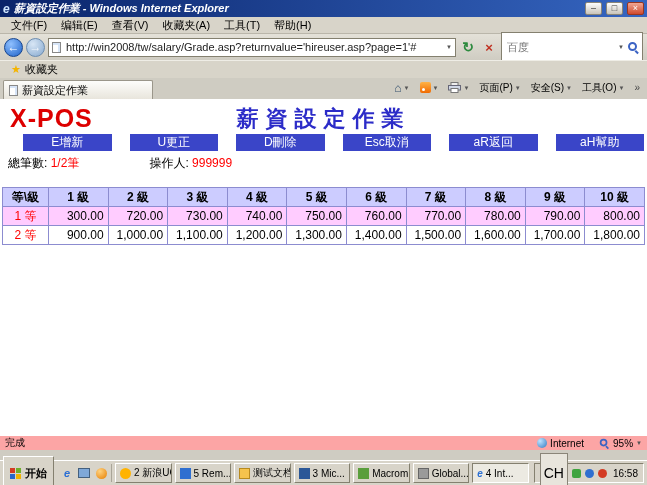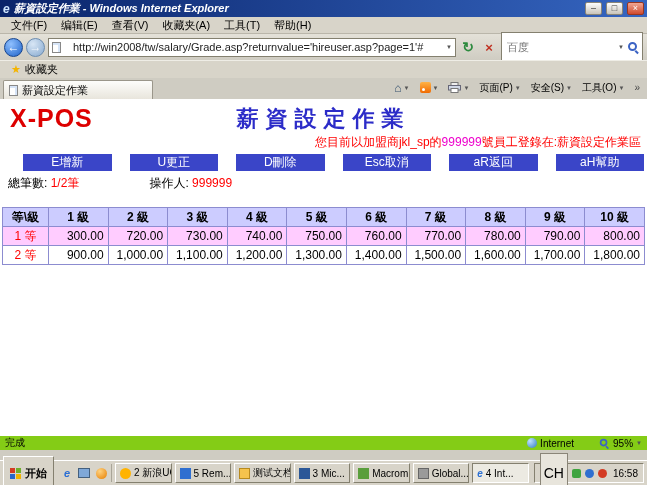--- a/index.html
+++ b/index.html
@@ -20,21 +20,21 @@
   
   .menubar{height:17px;background:#d8d4c9;display:flex;align-items:center;padding-left:4px;
     border-bottom:1px solid #bab6aa;flex:0 0 auto;}
   .menu-item{padding:1px 7px;}
   .navbar{height:26px;background:linear-gradient(#e4e1d8,#cfccc2);display:flex;align-items:center;
     gap:3px;padding:0 4px;flex:0 0 auto;}
   .navcircle{width:19px;height:19px;border-radius:50%;display:flex;align-items:center;
     justify-content:center;color:#fff;font-size:12px;line-height:12px;}
   .back{background:radial-gradient(circle at 35% 30%,#8fc0ff,#1e62c8);border:1px solid #15448f;}
   .fwd{background:radial-gradient(circle at 35% 30%,#d8e6f5,#86a9cf);border:1px solid #6b8cb0;color:#f2f7fc;}
-  .addr{flex:1;display:flex;align-items:center;background:#fff;border:1px solid #84806f;height:19px;padding:0 3px;gap:10px;}
+  .addr{flex:1;display:flex;align-items:center;background:#fff;border:1px solid #84806f;height:19px;padding:0 3px;gap:3px;}
   .addr input,.searchbox input{flex:1;min-width:0;border:0;outline:0;font:11px "Liberation Sans",sans-serif;color:#222;background:transparent;}
   .doc-icon{width:9px;height:11px;background:#fff;border:1px solid #888;box-shadow:inset -2px 2px 0 #d6e4f7;flex:0 0 auto;}
   .caret{font-size:6px;color:#555;line-height:8px;}
   .smallbtn{width:18px;height:19px;display:flex;align-items:center;justify-content:center;}
   .refresh{color:#2d8a3e;font-size:14px;font-weight:bold;}
   .stop{color:#c03020;font-size:13px;font-weight:bold;}
   .searchbox{width:142px;display:flex;align-items:center;background:#fff;border:1px solid #84806f;height:31px;padding:0 3px;gap:3px;}
   .mag{position:relative;width:12px;height:12px;flex:0 0 auto;}
   .mag::before{content:"";position:absolute;left:1px;top:1px;width:5px;height:5px;border:2px solid #3b63c4;border-radius:50%;}
   .mag::after{content:"";position:absolute;left:9px;top:9px;width:4px;height:2px;background:#3b63c4;transform:rotate(45deg);transform-origin:0 0;}
@@ -69,22 +69,22 @@
   .red{color:#ff0000;}
   table{width:100%;border-collapse:collapse;table-layout:fixed;font-size:12px;margin-top:12px;}
   th,td{border:1px solid #8c8cd0;height:19px;padding:0 4px;overflow:hidden;white-space:nowrap;}
   th{background:#ccccff;font-weight:bold;text-align:center;}
   th.first{width:46px;}
   tr.pink td{background:#ffccff;}
   td.grade{color:#ff0000;text-align:center;}
   td.num{text-align:right;}
 
   
-  .statusbar{height:15px;background:#84cc16;border-top:1px solid #fff;display:flex;align-items:center;
-    font-size:10px;padding:0 5px;gap:24px;flex:0 0 auto;}
+  .statusbar{height:15px;background:#fca5a5;border-top:1px solid #fff;display:flex;align-items:center;
+    font-size:10px;padding:0 5px;gap:14px;flex:0 0 auto;}
   .sb-left{flex:1;}
   .zone,.zoom{display:flex;align-items:center;gap:3px;}
   .globe{width:10px;height:10px;border-radius:50%;background:radial-gradient(circle at 30% 30%,#bfe3ff,#2f7ac2);}
   .zoom .mag{transform:scale(.85);}
   .desktopgap{height:10px;background:#cfccc2;flex:0 0 auto;}
   .taskbar{height:25px;background:#d8d4c9;border-top:1px solid #fff;display:flex;align-items:center;
     gap:3px;padding:0 3px;flex:0 0 auto;}
   .raised{border:1px solid;border-color:#fff #84806f #84806f #fff;background:#d8d4c9;}
   .sunken{border:1px solid;border-color:#84806f #fff #fff #84806f;}
   .startbtn{display:flex;align-items:center;gap:4px;height:20px;padding:16px 6px;font-weight:bold;font-size:11px;}
@@ -193,23 +193,20 @@
         <span class="caret">▼</span>
       </span>
       <span class="cmdbtn chev">»</span>
     </div>
   </div>
 
   <div class="content">
     <div class="pagehead">
       <span class="logo">X-POS</span>
       <div class="ptitle">薪資設定作業</div>
-    </div>
-    <div class="notice">
-      <span>您目前以加盟商jkl_sp的</span><span class="emp">999999</span><span>號員工登錄在:薪資設定作業區</span>
     </div>
 
     <div class="toolbar">
       <span class="toolbtn">E增新</span>
       <span class="toolbtn">U更正</span>
       <span class="toolbtn">D刪除</span>
       <span class="toolbtn">Esc取消</span>
       <span class="toolbtn">aR返回</span>
       <span class="toolbtn">aH幫助</span>
     </div>

